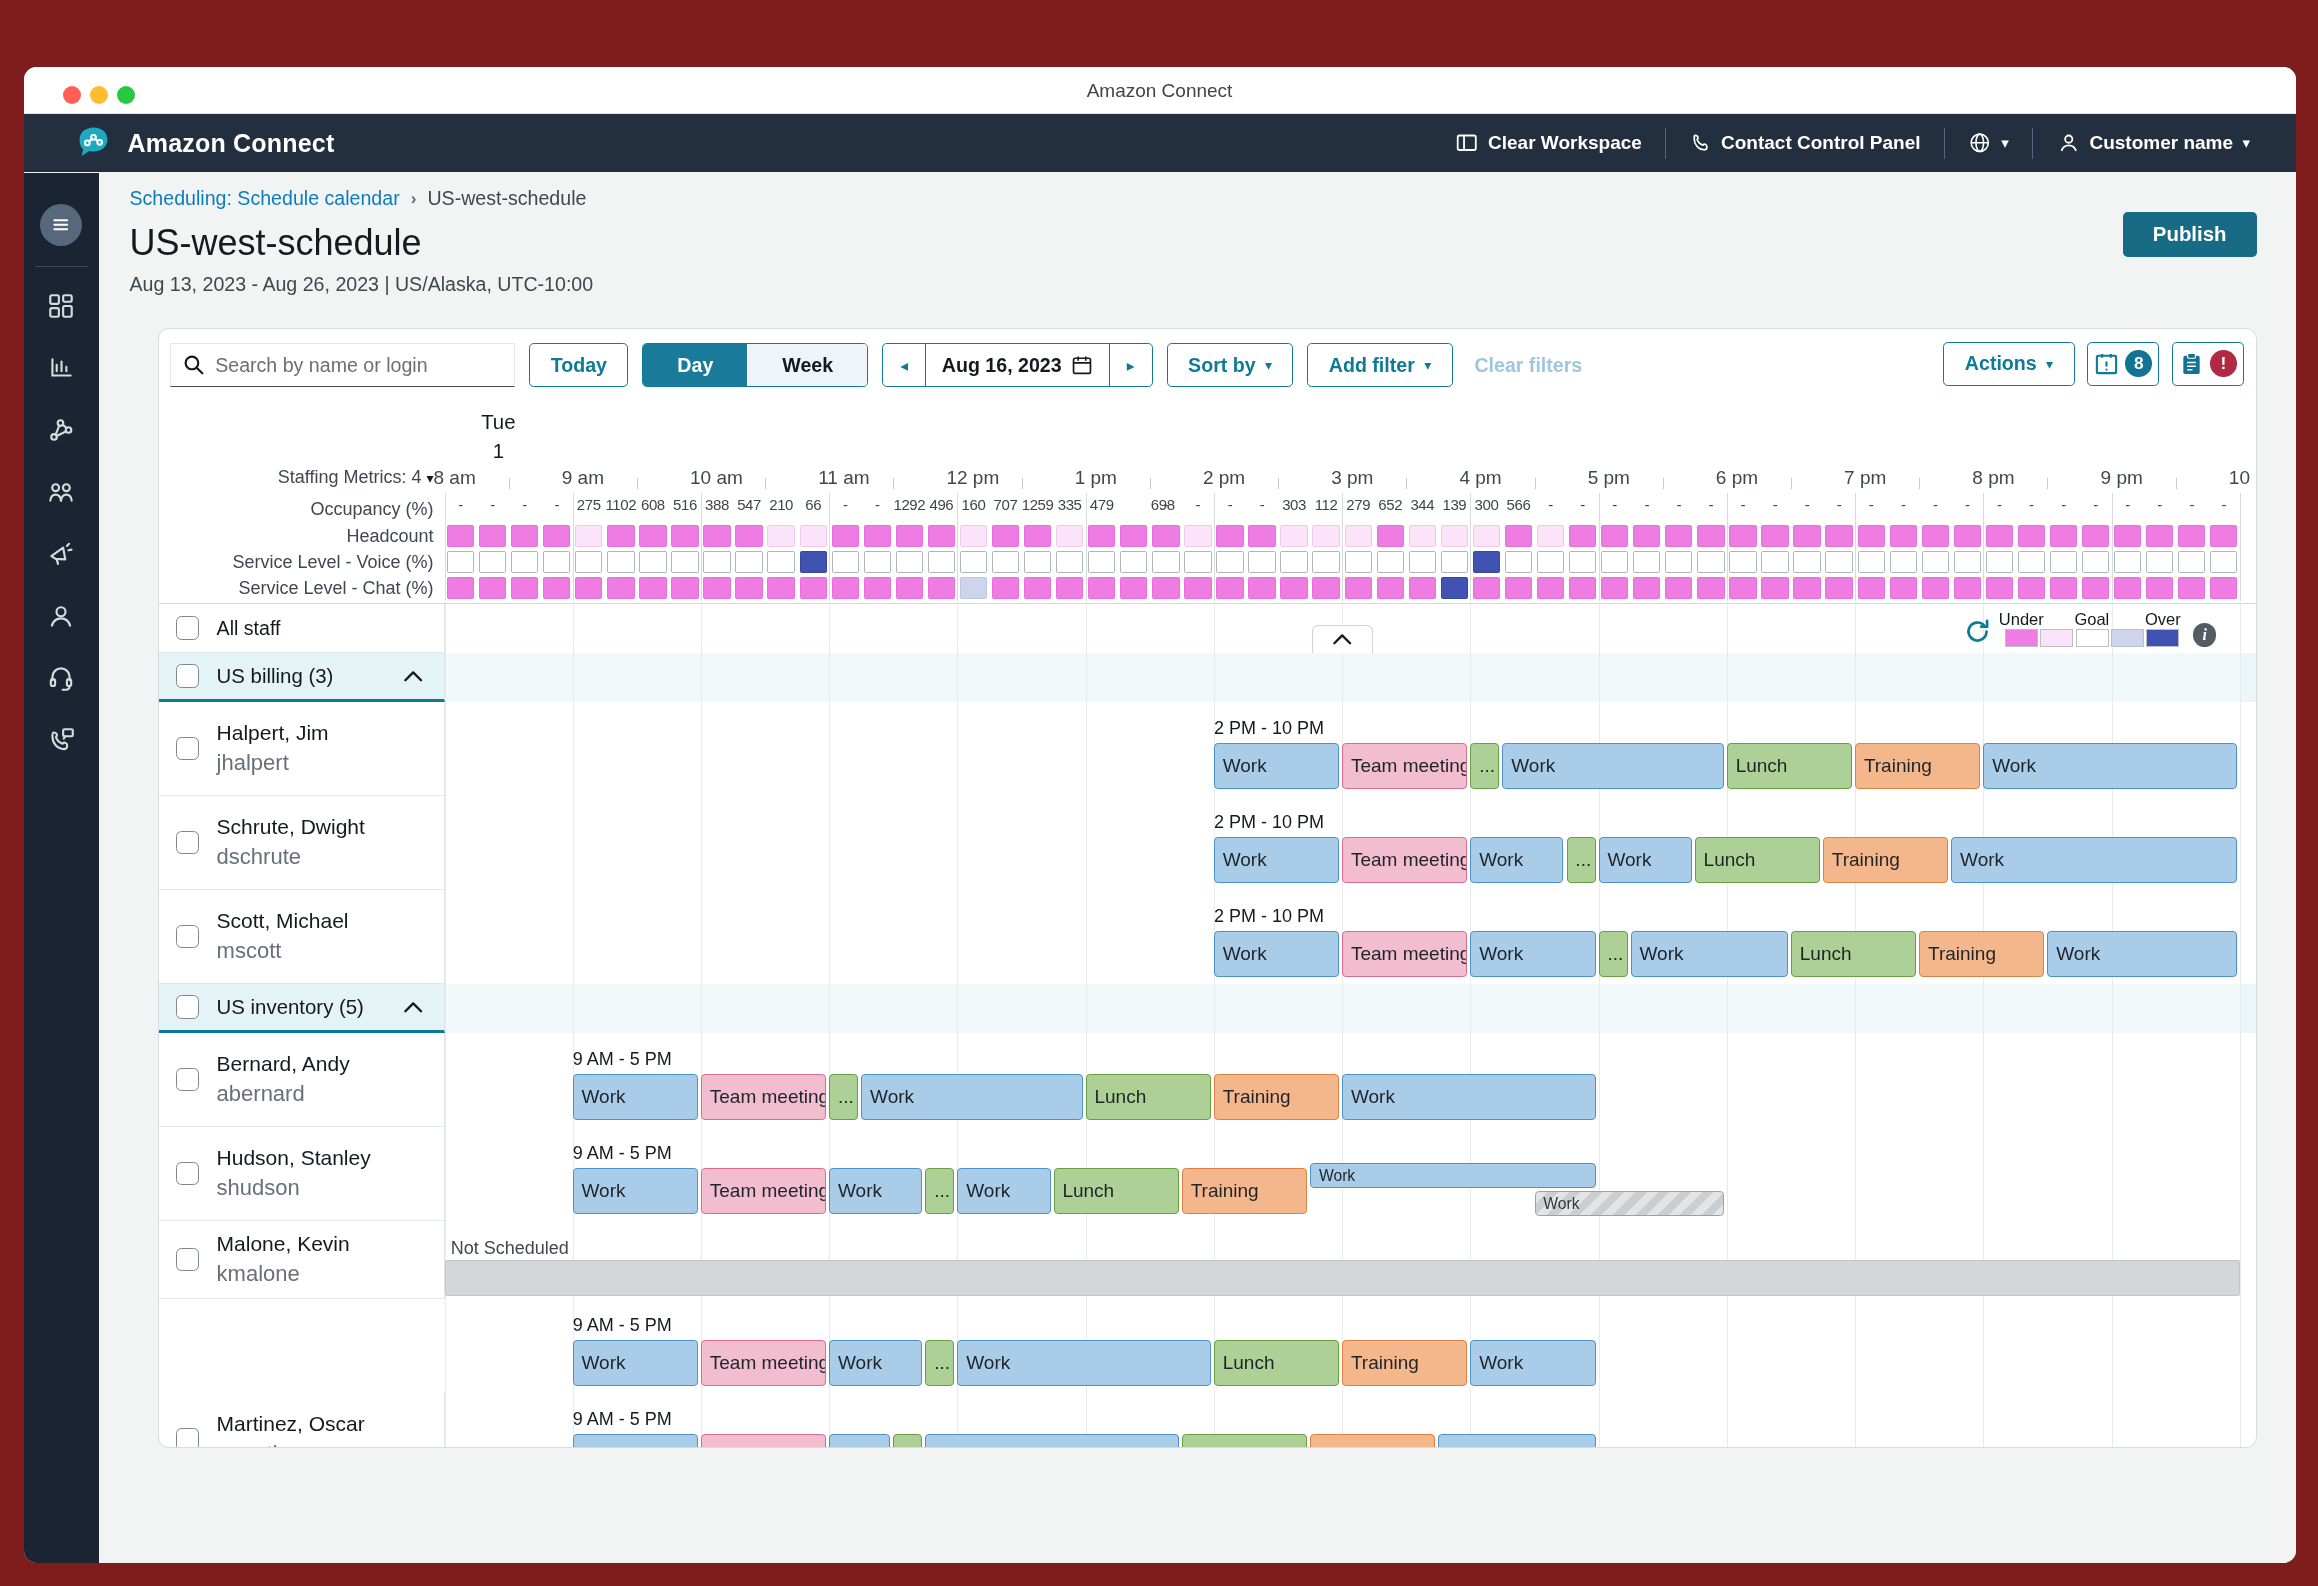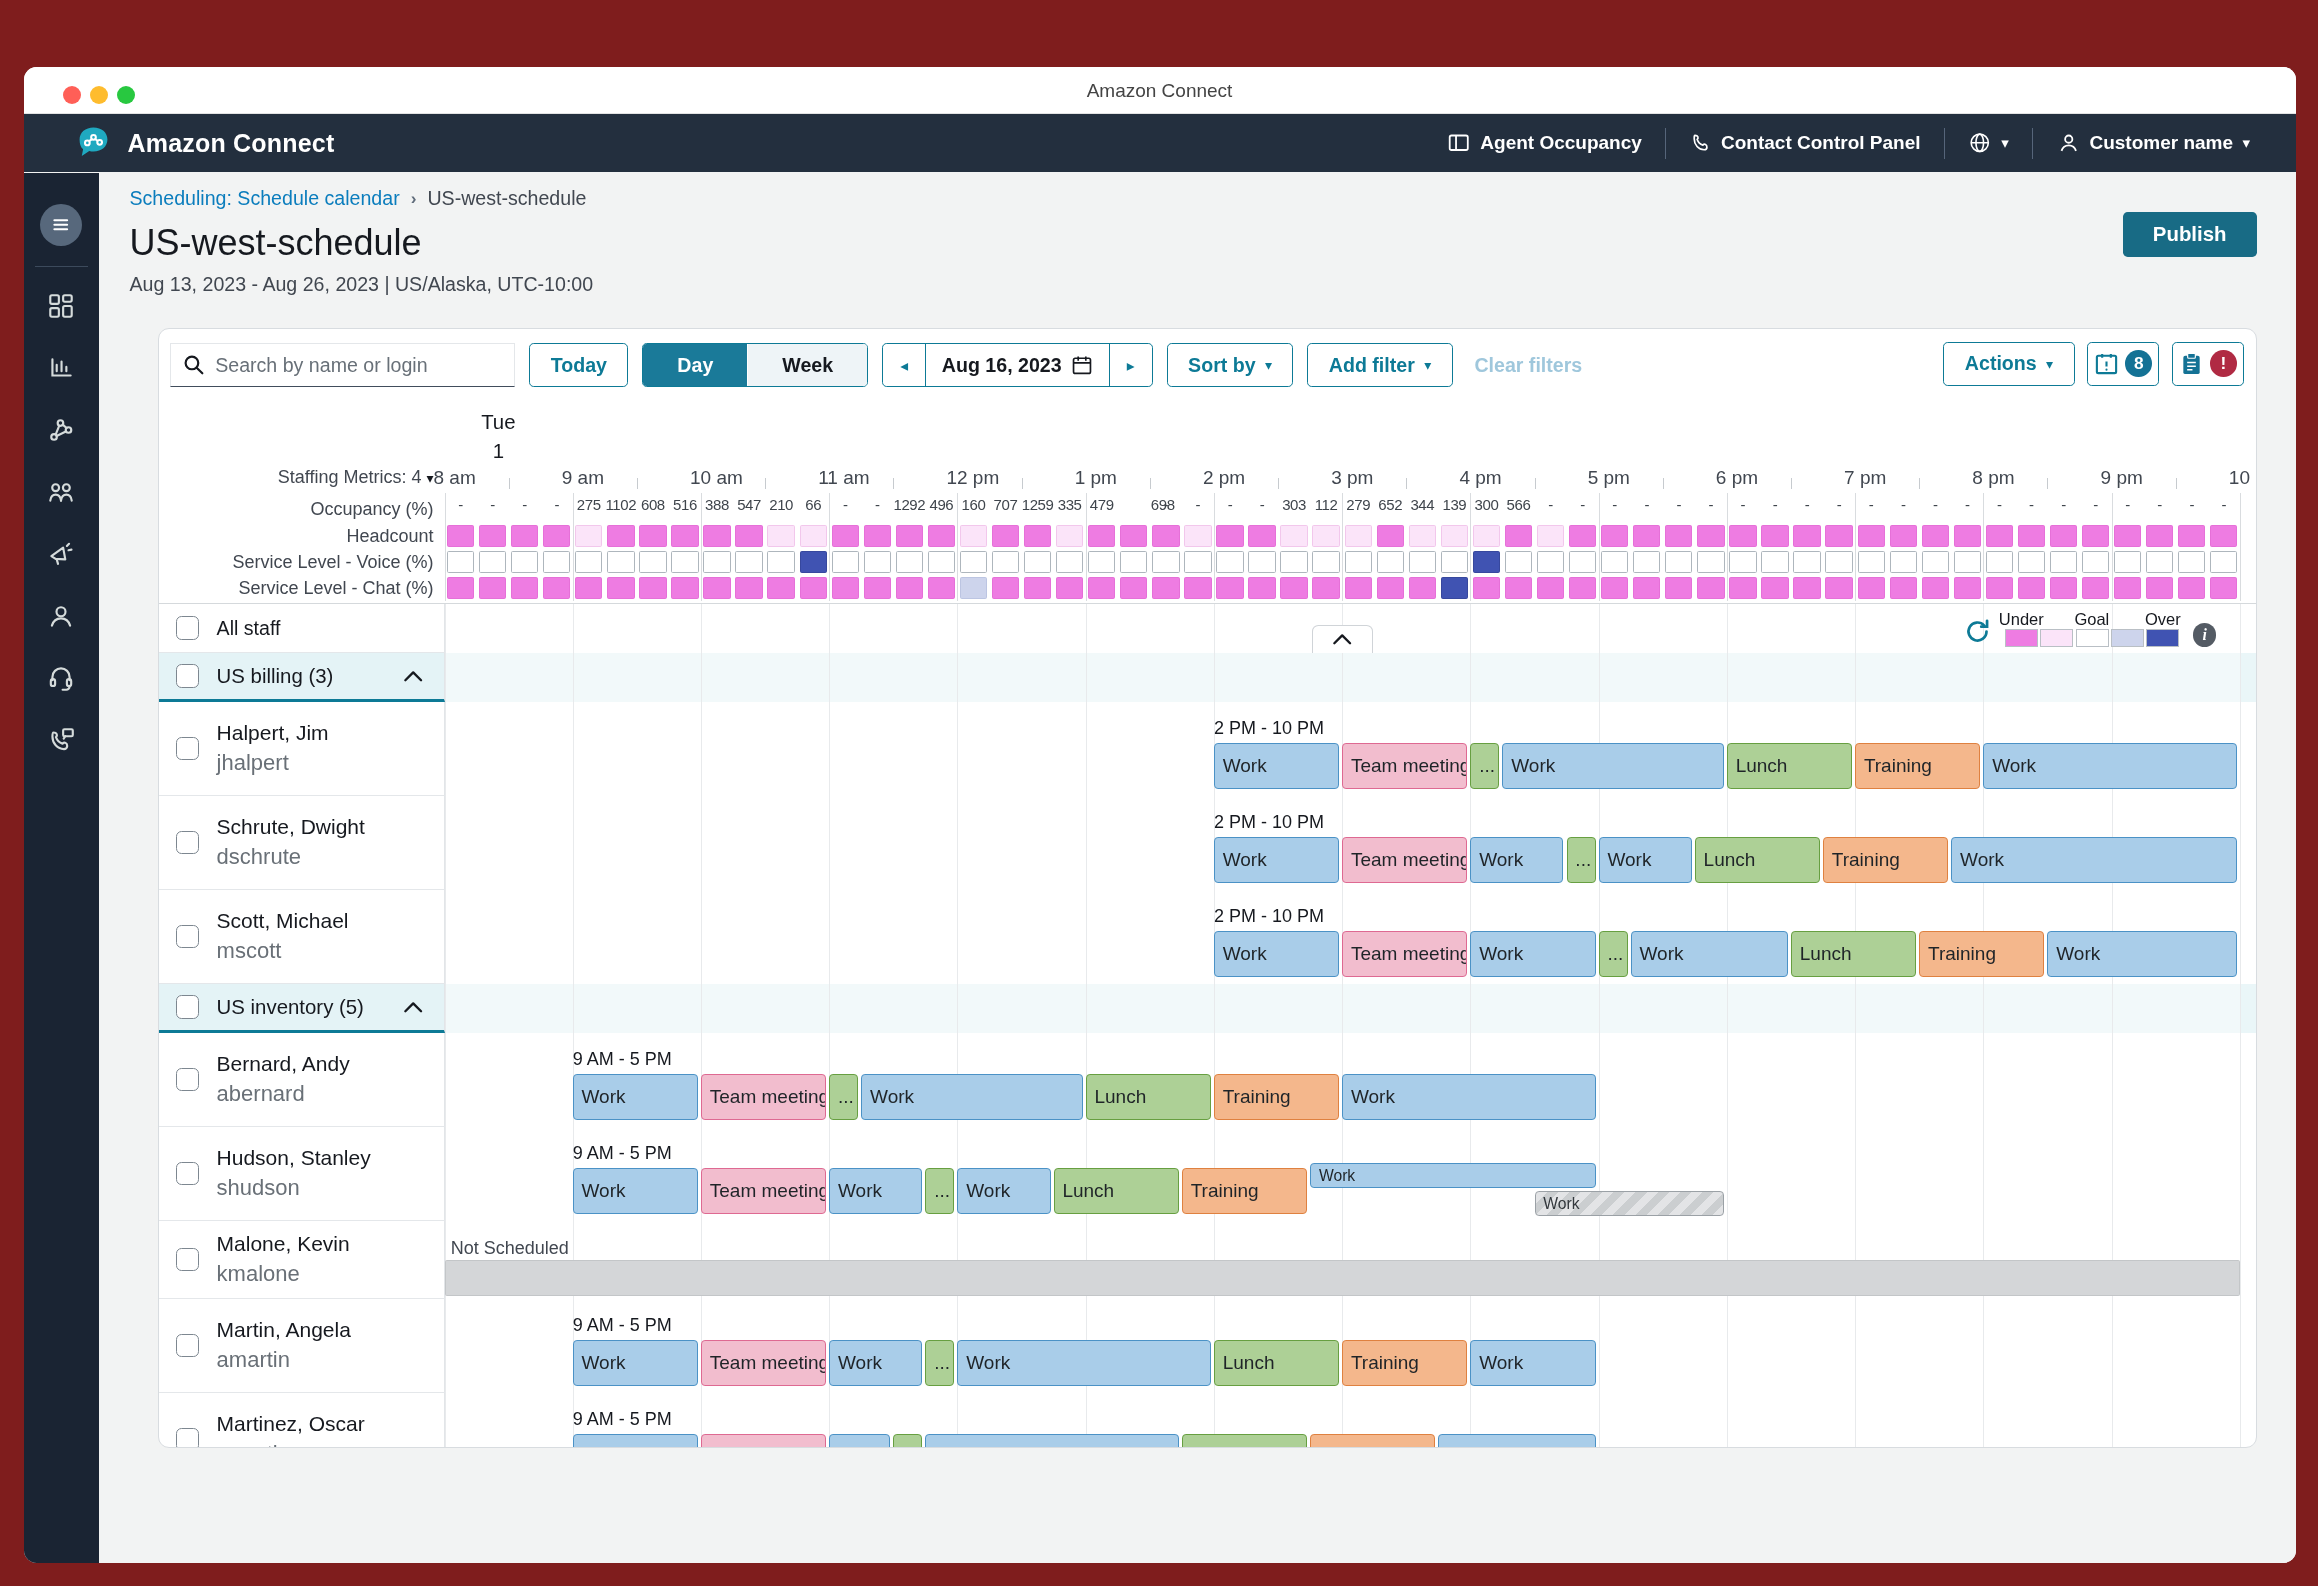--- a/index.html
+++ b/index.html
@@ -162,21 +162,21 @@
         <span class="brand-text">Amazon Connect</span>
       </div>
       <div class="appnav">
         <div class="navitem">
           <span>
             <svg width="23.5" height="23.5" viewBox="0 0 26 26" fill="none" stroke="#fff" stroke-width="2">
                 <rect x="3" y="5" width="20" height="16" rx="2"></rect>
                 <path d="M10 5v16"></path>
               </svg>
           </span>
-          <span>Agent Occupancy</span>
+          <span>Clear Workspace</span>
         </div>
         <div class="nav-divider"></div>
         <div class="navitem">
           <span>
             <svg width="22" height="22" viewBox="0 0 26 26" fill="none" stroke="#fff" stroke-width="2" stroke-linecap="round">
                 <path d="M6 4c3.5 0 4.5 3 2.5 4.8 1 2.8 4 5.8 6.7 6.7C17 13.5 20 14.5 20 18c0 1.7-1.5 3-3.2 3C10 21 5 15 5 8.2 5 5.5 4.9 4 6 4z"></path>
               </svg>
           </span>
           <span>Contact Control Panel</span>
         </div>
@@ -1029,27 +1029,20 @@
                   <div class="gridline" style="left: 71.4286%; background: rgb(232, 234, 236);"></div>
                   <div class="gridline" style="left: 78.5714%; background: rgb(232, 234, 236);"></div>
                   <div class="gridline" style="left: 85.7143%; background: rgb(232, 234, 236);"></div>
                   <div class="gridline" style="left: 92.8571%; background: rgb(232, 234, 236);"></div>
                   <div class="gridline" style="left: 100%; background: rgb(232, 234, 236);"></div>
                   <div class="ns-label">Not Scheduled</div>
                   <div class="bar-ns"></div>
                 </div>
               </div>
               <div class="srow" style="height: 94px;">
-                <div class="row-left">
-                  <div class="checkbox"></div>
-                  <div>
-                    <div class="staff-name">Martin, Angela</div>
-                    <div class="staff-login">amartin</div>
-                  </div>
-                </div>
                 <div class="row-timeline">
                   <div class="gridline" style="left: 0%; background: rgb(232, 234, 236);"></div>
                   <div class="gridline" style="left: 7.14286%; background: rgb(232, 234, 236);"></div>
                   <div class="gridline" style="left: 14.2857%; background: rgb(232, 234, 236);"></div>
                   <div class="gridline" style="left: 21.4286%; background: rgb(232, 234, 236);"></div>
                   <div class="gridline" style="left: 28.5714%; background: rgb(232, 234, 236);"></div>
                   <div class="gridline" style="left: 35.7143%; background: rgb(232, 234, 236);"></div>
                   <div class="gridline" style="left: 42.8571%; background: rgb(232, 234, 236);"></div>
                   <div class="gridline" style="left: 50%; background: rgb(232, 234, 236);"></div>
                   <div class="gridline" style="left: 57.1429%; background: rgb(232, 234, 236);"></div>

